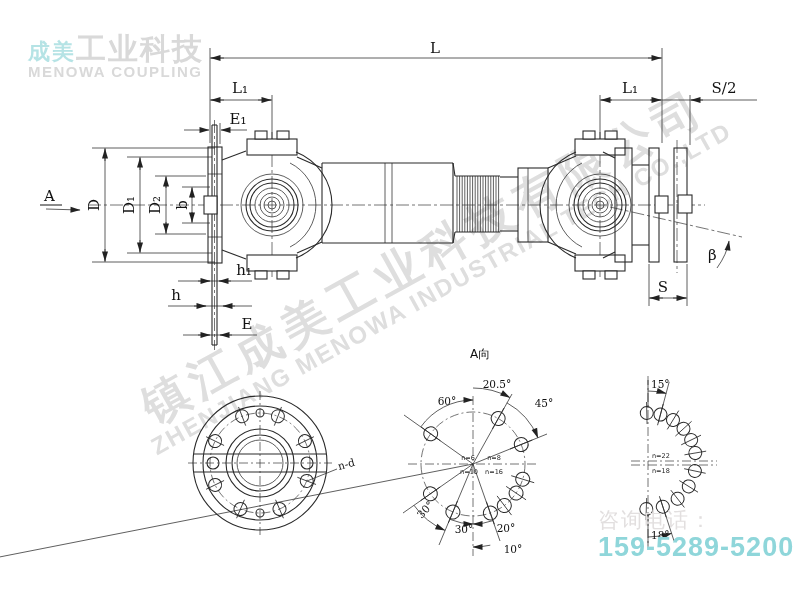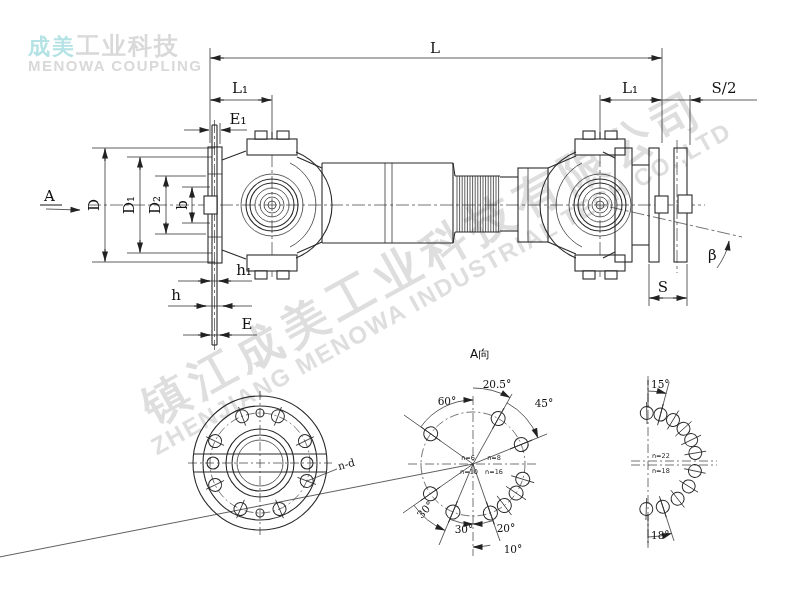--- a/index.html
+++ b/index.html
@@ -6,21 +6,21 @@
     font-family:"Liberation Sans",sans-serif;}
   .stage{position:relative;width:800px;height:600px;background:#fff;}
   
   .watermark{position:absolute;left:430px;top:268px;transform:translate(-50%,-50%) rotate(-29deg);
     text-align:center;white-space:nowrap;z-index:0;color:#dedede;user-select:none;}
   .wm-cn{font-size:46px;font-weight:bold;letter-spacing:7px;line-height:1.05;}
   .wm-en{font-size:24px;font-weight:bold;letter-spacing:2px;line-height:1.1;}
   
   .logo{position:absolute;left:28px;top:34px;z-index:3;line-height:1;}
   .logo-a{font-size:22px;font-weight:bold;color:#b5e3e5;letter-spacing:2px;}
-  .logo-b{font-size:24px;font-weight:bold;color:#d9d9d9;letter-spacing:2px;}
+  .logo-b{font-size:30px;font-weight:bold;color:#d9d9d9;letter-spacing:2px;}
   .logo-en{font-size:15px;font-weight:bold;color:#d9d9d9;letter-spacing:1.5px;margin-top:0;}
   
   .contact{position:absolute;left:598px;top:508px;z-index:3;line-height:1.15;}
   .contact-label{font-size:21px;color:#e2dfdf;letter-spacing:2px;}
   .contact-phone{font-size:27px;font-weight:bold;color:#8fd6da;letter-spacing:1px;}
   
   svg.draw{position:absolute;left:0;top:0;z-index:1;}
   .ln{stroke:#2a2a2a;stroke-width:1.1;fill:none;}
   .tn{stroke:#2a2a2a;stroke-width:.75;fill:none;}
   .cl{stroke:#2a2a2a;stroke-width:.65;fill:none;stroke-dasharray:13 3 3 3;}
@@ -367,14 +367,18 @@
       <text class="dn" x="652" y="458">n=22</text>
       <text class="dn" x="652" y="473">n=18</text>
     </g>
   </svg>
 
   <div class="logo">
     <div><span class="logo-a">成美</span><span class="logo-b">工业科技</span></div>
     <div class="logo-en">MENOWA COUPLING</div>
   </div>
 
+  <div class="contact">
+    <div class="contact-label">咨询电话：</div>
+    <div class="contact-phone">159-5289-5200</div>
+  </div>
 
 </div>
 
 </body></html>

